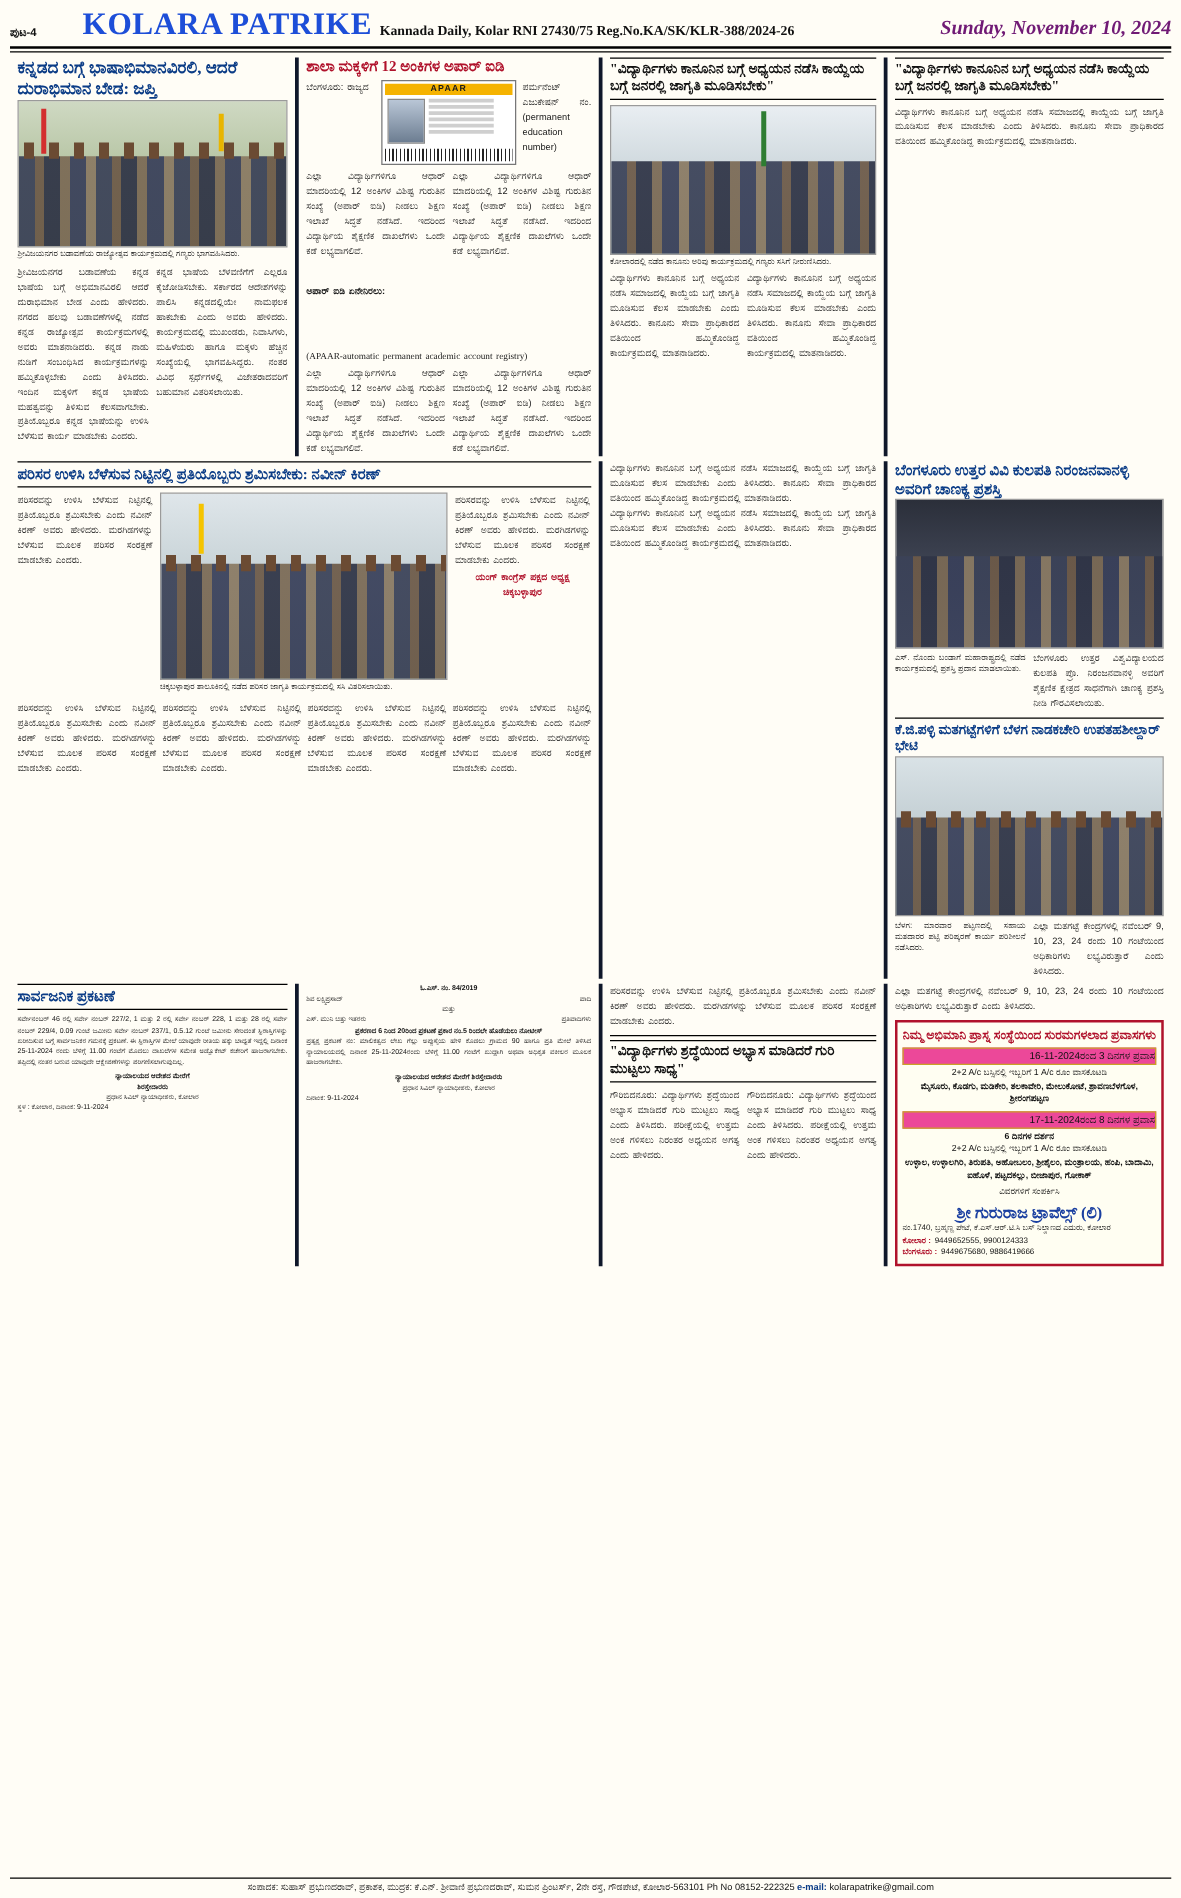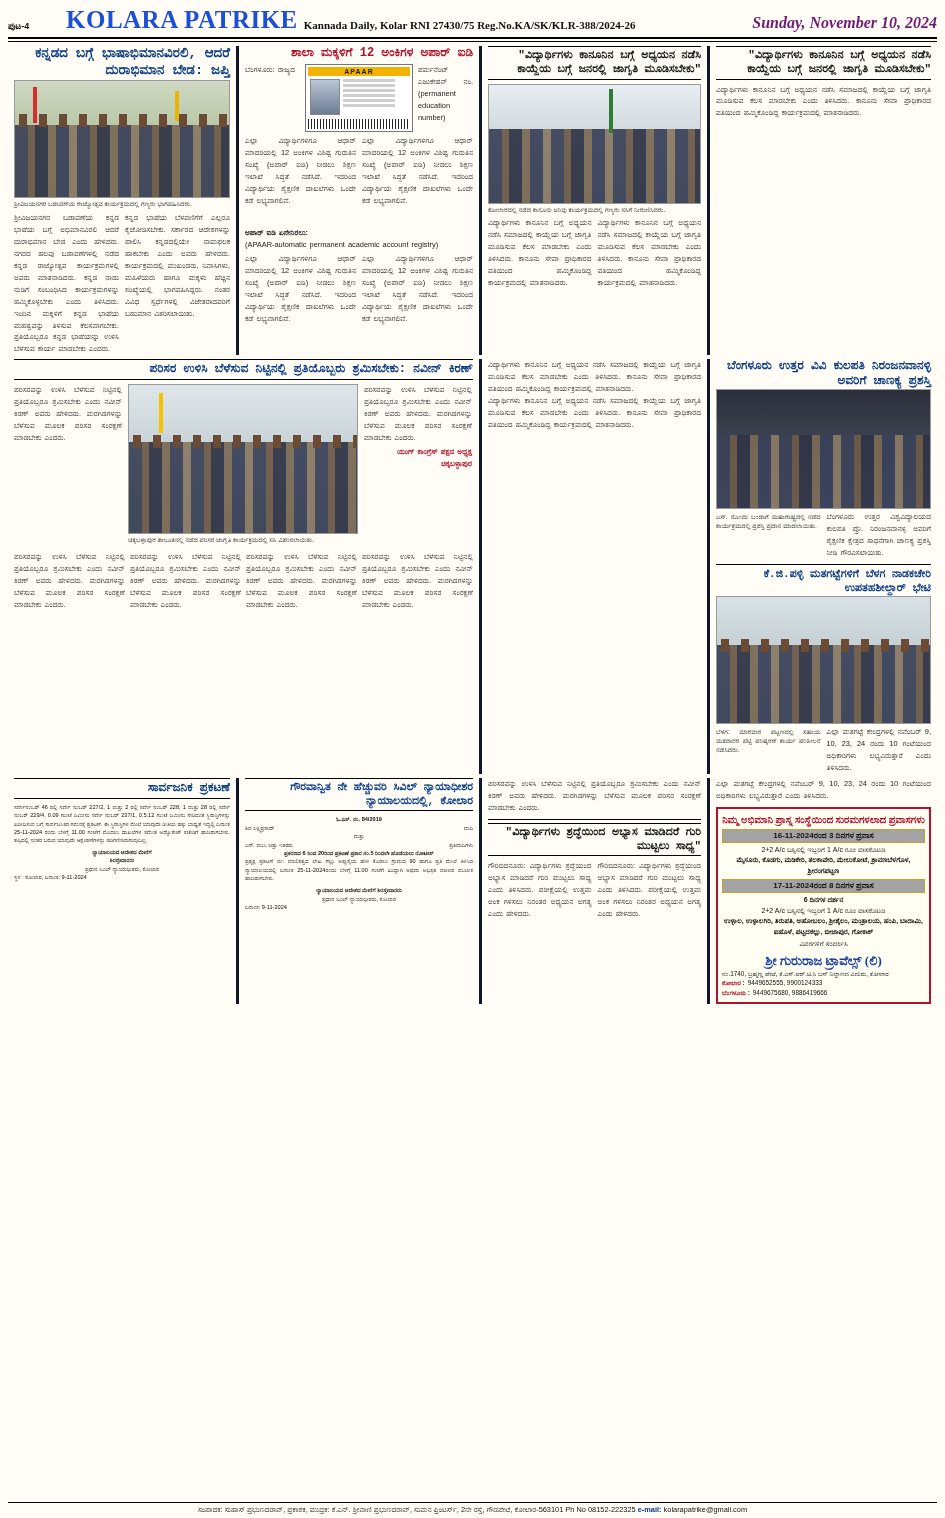--- a/index.html
+++ b/index.html
@@ -25,22 +25,22 @@
   .cols { display:flex; gap:0; margin-top:4px; }
   .col { padding:0 6px; }
   .col + .col { border-left:3px solid #0f172a; }
   .c1 { width:228px; }
   .c2 { width:243px; }
   .c3 { width:228px; }
   .c4 { width:230px; }
 
   
   .hl {
-    font-family:Liberation Mono, monospace;
-    font-weight:bold; text-align:right; line-height:1.25;
+    font-family:Liberation Serif, serif;
+    font-weight:bold; text-align:left; line-height:1.25;
   }
   .hl-blue { color:#0b3c86; }
   .hl-red { color:#b0122b; }
   .hl-black { color:#111; }
   .hl-1 { font-size:13.5px; }
   .hl-2 { font-size:12px; }
   .hl-3 { font-size:11px; }
   .hl-box { border-top:1.5px solid #000; border-bottom:1.5px solid #000; padding:2px 0; margin-bottom:4px; }
 
   
@@ -79,21 +79,21 @@
   .apaar-pic { width:30px; height:36px; background:linear-gradient(180deg,#b9c6d6,#6c7d91); border:1px solid #888; }
   .apaar-lines div { height:3px; background:#cfcfcf; margin-bottom:2px; width:52px; }
   .apaar-bars { height:10px; background:repeating-linear-gradient(90deg,#222 0 1px,#fff 1px 3px); margin-top:1px; }
   .legal { font-size:5.6px; line-height:1.5; text-align:justify; }
   .center { text-align:center; }
   .bold { font-weight:bold; }
 
   
   .ad { border:2px solid #b0122b; margin-top:5px; padding:4px; background:#fffef2; }
   .ad-h { color:#b0122b; font-family:"Liberation Serif", serif; font-weight:bold; text-align:center; font-size:10px; line-height:1.3; }
-  .ad-band { background:#a3a3a3; border:1px solid #c9a227; text-align:center; font-size:8px; font-weight:bold; margin:3px 0 2px; padding:1px 0; }
+  .ad-band { background:#ec4899; border:1px solid #c9a227; text-align:right; font-size:8px; font-weight:normal; margin:3px 0 2px; padding:1px 0; }
   .ad-l { font-size:7px; text-align:center; line-height:1.5; }
   .ad-brand { color:#1a3fa0; font-family:"Liberation Serif", serif; font-weight:bold; font-size:13px; text-align:center; margin-top:3px; }
   .ad-contact { font-size:6.4px; line-height:1.5; }
   .ad-contact .k { color:#b0122b; font-weight:bold; }
 
   
   .footer { position:absolute; left:8px; right:8px; bottom:4px; border-top:1.5px solid #000; padding-top:2px;
             font-size:7.4px; text-align:center; }
   .footer .mail { color:#0b3c86; font-weight:bold; }
   .hr-thick { border-top:1.5px solid #000; margin:5px 0 3px; }
@@ -147,21 +147,21 @@
           </div>
           <div class="apaar-bars"></div>
         </div>
         <div class="txt" style="flex:1;">ಪರ್ಮನೆಂಟ್ ಎಜುಕೇಷನ್ ನಂ. (permanent education number)</div>
       </div>
       <div class="two-sub" style="margin-top:3px;">
         <div class="txt">ಎಲ್ಲಾ ವಿದ್ಯಾರ್ಥಿಗಳಿಗೂ ಆಧಾರ್ ಮಾದರಿಯಲ್ಲಿ 12 ಅಂಕಿಗಳ ವಿಶಿಷ್ಟ ಗುರುತಿನ ಸಂಖ್ಯೆ (ಅಪಾರ್ ಐಡಿ) ನೀಡಲು ಶಿಕ್ಷಣ ಇಲಾಖೆ ಸಿದ್ಧತೆ ನಡೆಸಿದೆ. ಇದರಿಂದ ವಿದ್ಯಾರ್ಥಿಯ ಶೈಕ್ಷಣಿಕ ದಾಖಲೆಗಳು ಒಂದೇ ಕಡೆ ಲಭ್ಯವಾಗಲಿವೆ.</div>
         <div class="txt">ಎಲ್ಲಾ ವಿದ್ಯಾರ್ಥಿಗಳಿಗೂ ಆಧಾರ್ ಮಾದರಿಯಲ್ಲಿ 12 ಅಂಕಿಗಳ ವಿಶಿಷ್ಟ ಗುರುತಿನ ಸಂಖ್ಯೆ (ಅಪಾರ್ ಐಡಿ) ನೀಡಲು ಶಿಕ್ಷಣ ಇಲಾಖೆ ಸಿದ್ಧತೆ ನಡೆಸಿದೆ. ಇದರಿಂದ ವಿದ್ಯಾರ್ಥಿಯ ಶೈಕ್ಷಣಿಕ ದಾಖಲೆಗಳು ಒಂದೇ ಕಡೆ ಲಭ್ಯವಾಗಲಿವೆ.</div>
       </div>
       <div class="txt bold" style="margin-top:20px;">ಅಪಾರ್ ಐಡಿ ಏನೇನಿರಲು:</div>
-      <div class="txt" style="font-family:Liberation Sans, sans-serif;">(APAAR-automatic permanent academic account registry)</div>
+      <div class="txt" style="font-family:Liberation Serif, serif;margin-top:40px;">(APAAR-automatic permanent academic account registry)</div>
       <div class="two-sub" style="margin-top:2px;">
         <div class="txt">ಎಲ್ಲಾ ವಿದ್ಯಾರ್ಥಿಗಳಿಗೂ ಆಧಾರ್ ಮಾದರಿಯಲ್ಲಿ 12 ಅಂಕಿಗಳ ವಿಶಿಷ್ಟ ಗುರುತಿನ ಸಂಖ್ಯೆ (ಅಪಾರ್ ಐಡಿ) ನೀಡಲು ಶಿಕ್ಷಣ ಇಲಾಖೆ ಸಿದ್ಧತೆ ನಡೆಸಿದೆ. ಇದರಿಂದ ವಿದ್ಯಾರ್ಥಿಯ ಶೈಕ್ಷಣಿಕ ದಾಖಲೆಗಳು ಒಂದೇ ಕಡೆ ಲಭ್ಯವಾಗಲಿವೆ.</div>
         <div class="txt">ಎಲ್ಲಾ ವಿದ್ಯಾರ್ಥಿಗಳಿಗೂ ಆಧಾರ್ ಮಾದರಿಯಲ್ಲಿ 12 ಅಂಕಿಗಳ ವಿಶಿಷ್ಟ ಗುರುತಿನ ಸಂಖ್ಯೆ (ಅಪಾರ್ ಐಡಿ) ನೀಡಲು ಶಿಕ್ಷಣ ಇಲಾಖೆ ಸಿದ್ಧತೆ ನಡೆಸಿದೆ. ಇದರಿಂದ ವಿದ್ಯಾರ್ಥಿಯ ಶೈಕ್ಷಣಿಕ ದಾಖಲೆಗಳು ಒಂದೇ ಕಡೆ ಲಭ್ಯವಾಗಲಿವೆ.</div>
       </div>
     </div>
 
     <div class="col c3">
       <div class="hl hl-black hl-3 hl-box">"ವಿದ್ಯಾರ್ಥಿಗಳು ಕಾನೂನಿನ ಬಗ್ಗೆ ಅಧ್ಯಯನ ನಡೆಸಿ ಕಾಯ್ದೆಯ ಬಗ್ಗೆ ಜನರಲ್ಲಿ ಜಾಗೃತಿ ಮೂಡಿಸಬೇಕು"</div>
       <div class="photo ph-b">
         <div class="people"></div>
@@ -189,21 +189,21 @@
         <div style="width:230px;">
           <div class="photo ph-c">
             <div class="people"></div>
             <div class="heads" style="bottom:58%"></div>
             <div class="flag" style="left:30px; top:8px; height:40px; background:#f5c400;"></div>
           </div>
           <div class="caption">ಚಿಕ್ಕಬಳ್ಳಾಪುರ ತಾಲೂಕಿನಲ್ಲಿ ನಡೆದ ಪರಿಸರ ಜಾಗೃತಿ ಕಾರ್ಯಕ್ರಮದಲ್ಲಿ ಸಸಿ ವಿತರಿಸಲಾಯಿತು.</div>
         </div>
         <div style="width:108px;">
           <div class="txt">ಪರಿಸರವನ್ನು ಉಳಿಸಿ ಬೆಳೆಸುವ ನಿಟ್ಟಿನಲ್ಲಿ ಪ್ರತಿಯೊಬ್ಬರೂ ಶ್ರಮಿಸಬೇಕು ಎಂದು ನವೀನ್ ಕಿರಣ್ ಅವರು ಹೇಳಿದರು. ಮರಗಿಡಗಳನ್ನು ಬೆಳೆಸುವ ಮೂಲಕ ಪರಿಸರ ಸಂರಕ್ಷಣೆ ಮಾಡಬೇಕು ಎಂದರು.</div>
-          <div class="txt" style="color:#b0122b; text-align:right; font-weight:bold; margin-top:2px;">ಯಂಗ್ ಕಾಂಗ್ರೆಸ್ ಪಕ್ಷದ ಅಧ್ಯಕ್ಷ ಚಿಕ್ಕಬಳ್ಳಾಪುರ</div>
+          <div class="txt" style="color:#b0122b; text-align:center; font-weight:bold; margin-top:2px;">ಯಂಗ್ ಕಾಂಗ್ರೆಸ್ ಪಕ್ಷದ ಅಧ್ಯಕ್ಷ ಚಿಕ್ಕಬಳ್ಳಾಪುರ</div>
         </div>
       </div>
       <div class="three-sub" style="margin-top:3px;">
         <div class="txt">ಪರಿಸರವನ್ನು ಉಳಿಸಿ ಬೆಳೆಸುವ ನಿಟ್ಟಿನಲ್ಲಿ ಪ್ರತಿಯೊಬ್ಬರೂ ಶ್ರಮಿಸಬೇಕು ಎಂದು ನವೀನ್ ಕಿರಣ್ ಅವರು ಹೇಳಿದರು. ಮರಗಿಡಗಳನ್ನು ಬೆಳೆಸುವ ಮೂಲಕ ಪರಿಸರ ಸಂರಕ್ಷಣೆ ಮಾಡಬೇಕು ಎಂದರು.</div>
         <div class="txt">ಪರಿಸರವನ್ನು ಉಳಿಸಿ ಬೆಳೆಸುವ ನಿಟ್ಟಿನಲ್ಲಿ ಪ್ರತಿಯೊಬ್ಬರೂ ಶ್ರಮಿಸಬೇಕು ಎಂದು ನವೀನ್ ಕಿರಣ್ ಅವರು ಹೇಳಿದರು. ಮರಗಿಡಗಳನ್ನು ಬೆಳೆಸುವ ಮೂಲಕ ಪರಿಸರ ಸಂರಕ್ಷಣೆ ಮಾಡಬೇಕು ಎಂದರು.</div>
         <div class="txt">ಪರಿಸರವನ್ನು ಉಳಿಸಿ ಬೆಳೆಸುವ ನಿಟ್ಟಿನಲ್ಲಿ ಪ್ರತಿಯೊಬ್ಬರೂ ಶ್ರಮಿಸಬೇಕು ಎಂದು ನವೀನ್ ಕಿರಣ್ ಅವರು ಹೇಳಿದರು. ಮರಗಿಡಗಳನ್ನು ಬೆಳೆಸುವ ಮೂಲಕ ಪರಿಸರ ಸಂರಕ್ಷಣೆ ಮಾಡಬೇಕು ಎಂದರು.</div>
         <div class="txt">ಪರಿಸರವನ್ನು ಉಳಿಸಿ ಬೆಳೆಸುವ ನಿಟ್ಟಿನಲ್ಲಿ ಪ್ರತಿಯೊಬ್ಬರೂ ಶ್ರಮಿಸಬೇಕು ಎಂದು ನವೀನ್ ಕಿರಣ್ ಅವರು ಹೇಳಿದರು. ಮರಗಿಡಗಳನ್ನು ಬೆಳೆಸುವ ಮೂಲಕ ಪರಿಸರ ಸಂರಕ್ಷಣೆ ಮಾಡಬೇಕು ಎಂದರು.</div>
       </div>
     </div>
 
@@ -239,21 +239,20 @@
     <div class="col c1">
       <div class="hl hl-blue hl-2 hl-box">ಸಾರ್ವಜನಿಕ ಪ್ರಕಟಣೆ</div>
       <div class="legal">ಸರ್ವೇನಂಬರ್ 46 ರಲ್ಲಿ ಸರ್ವೇ ನಂಬರ್ 227/2, 1 ಮತ್ತು 2 ರಲ್ಲಿ ಸರ್ವೇ ನಂಬರ್ 228, 1 ಮತ್ತು 28 ರಲ್ಲಿ ಸರ್ವೇ ನಂಬರ್ 229/4, 0.09 ಗುಂಟೆ ಜಮೀನು ಸರ್ವೇ ನಂಬರ್ 237/1, 0.5.12 ಗುಂಟೆ ಜಮೀನು ಸೇರಿದಂತೆ ಸ್ಥಿರಾಸ್ತಿಗಳನ್ನು ಖರೀದಿಸುವ ಬಗ್ಗೆ ಸಾರ್ವಜನಿಕರ ಗಮನಕ್ಕೆ ಪ್ರಕಟಣೆ. ಈ ಸ್ಥಿರಾಸ್ತಿಗಳ ಮೇಲೆ ಯಾವುದೇ ರೀತಿಯ ಹಕ್ಕು ಬಾಧ್ಯತೆ ಇದ್ದಲ್ಲಿ ದಿನಾಂಕ 25-11-2024 ರಂದು ಬೆಳಿಗ್ಗೆ 11.00 ಗಂಟೆಗೆ ಮೊದಲು ದಾಖಲೆಗಳ ಸಮೇತ ಅಡ್ವೊಕೇಟ್ ಕಚೇರಿಗೆ ಹಾಜರಾಗಬೇಕು. ತಪ್ಪಿದಲ್ಲಿ ನಂತರ ಬರುವ ಯಾವುದೇ ಆಕ್ಷೇಪಣೆಗಳನ್ನು ಪರಿಗಣಿಸಲಾಗುವುದಿಲ್ಲ.</div>
       <div class="legal center bold" style="margin-top:3px;">ನ್ಯಾಯಾಲಯದ ಆದೇಶದ ಮೇರೆಗೆ</div>
       <div class="legal center bold">ಶಿರಸ್ತೇದಾರರು</div>
       <div class="legal center">ಪ್ರಧಾನ ಸಿವಿಲ್ ನ್ಯಾಯಾಧೀಶರು, ಕೋಲಾರ</div>
       <div class="legal">ಸ್ಥಳ : ಕೋಲಾರ, ದಿನಾಂಕ: 9-11-2024</div>
     </div>
 
     <div class="col c2">
-      <div class="hl hl-blue hl-3 hl-box">ಗೌರವಾನ್ವಿತ ನೇ ಹೆಚ್ಚುವರಿ ಸಿವಿಲ್ ನ್ಯಾಯಾಧೀಶರ ನ್ಯಾಯಾಲಯದಲ್ಲಿ, ಕೋಲಾರ</div>
       <div class="legal center bold">ಓ.ಎಸ್. ನಂ. 84/2019</div>
       <div class="legal" style="display:flex; justify-content:space-between;">
         <span>ಶಿವ ಲಕ್ಷ್ಮಿಪ್ರಸಾದ್</span>
         <span>ವಾದಿ</span>
       </div>
       <div class="legal center">ಮತ್ತು</div>
       <div class="legal" style="display:flex; justify-content:space-between;">
         <span>ಎಸ್. ಮುನಿ ಚಿತ್ತು ಇತರರು</span>
         <span>ಪ್ರತಿವಾದಿಗಳು</span>
       </div>

